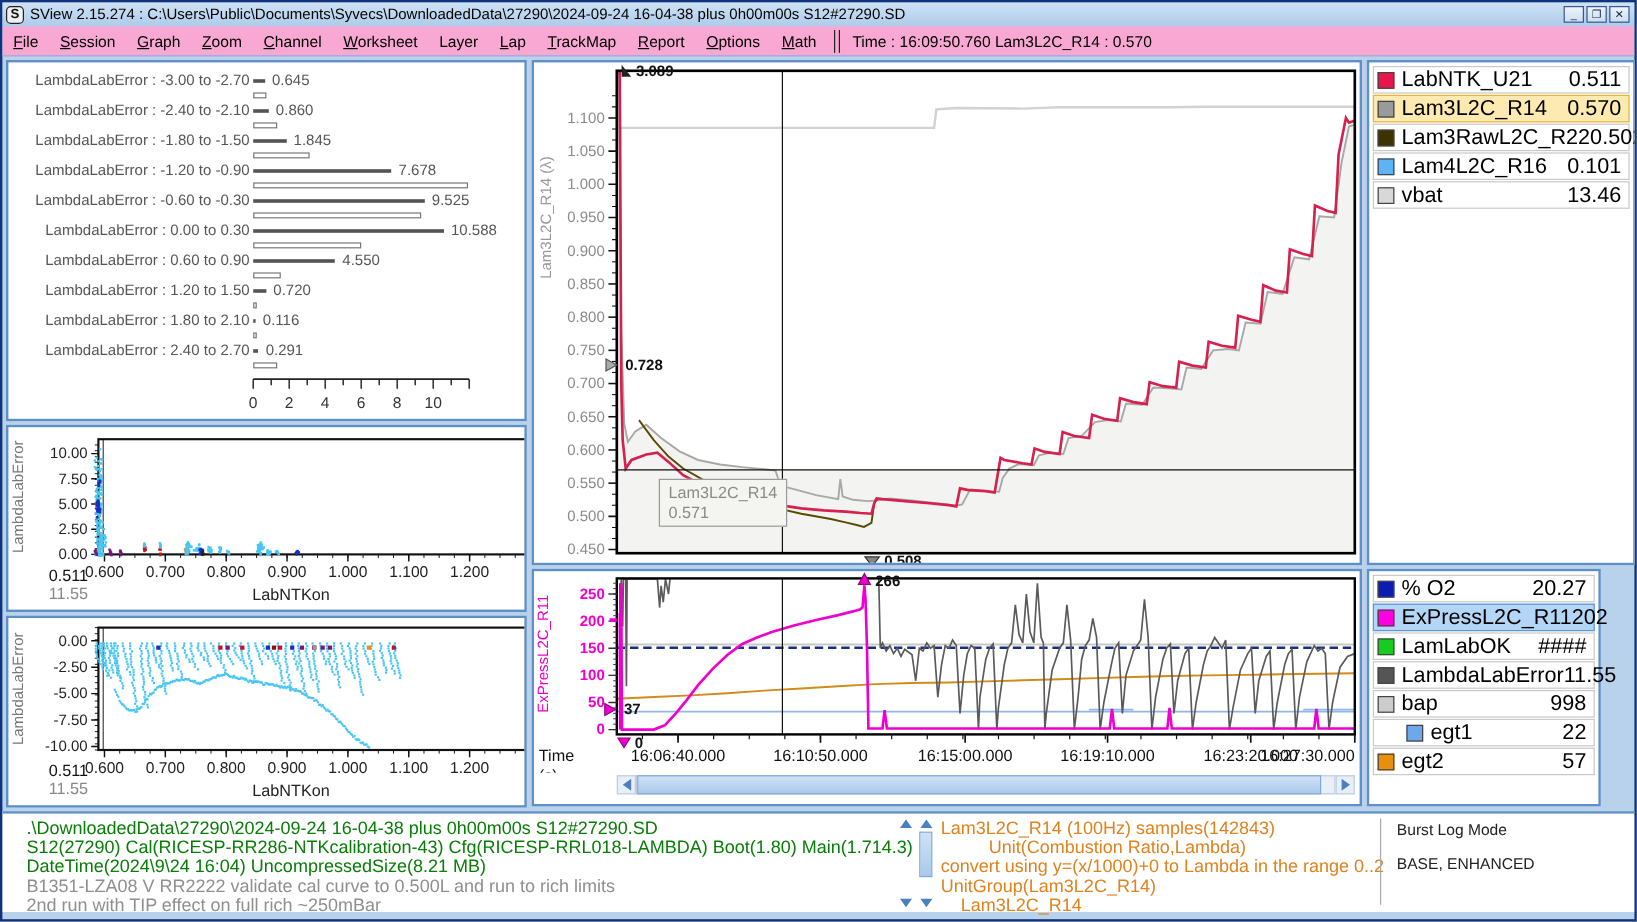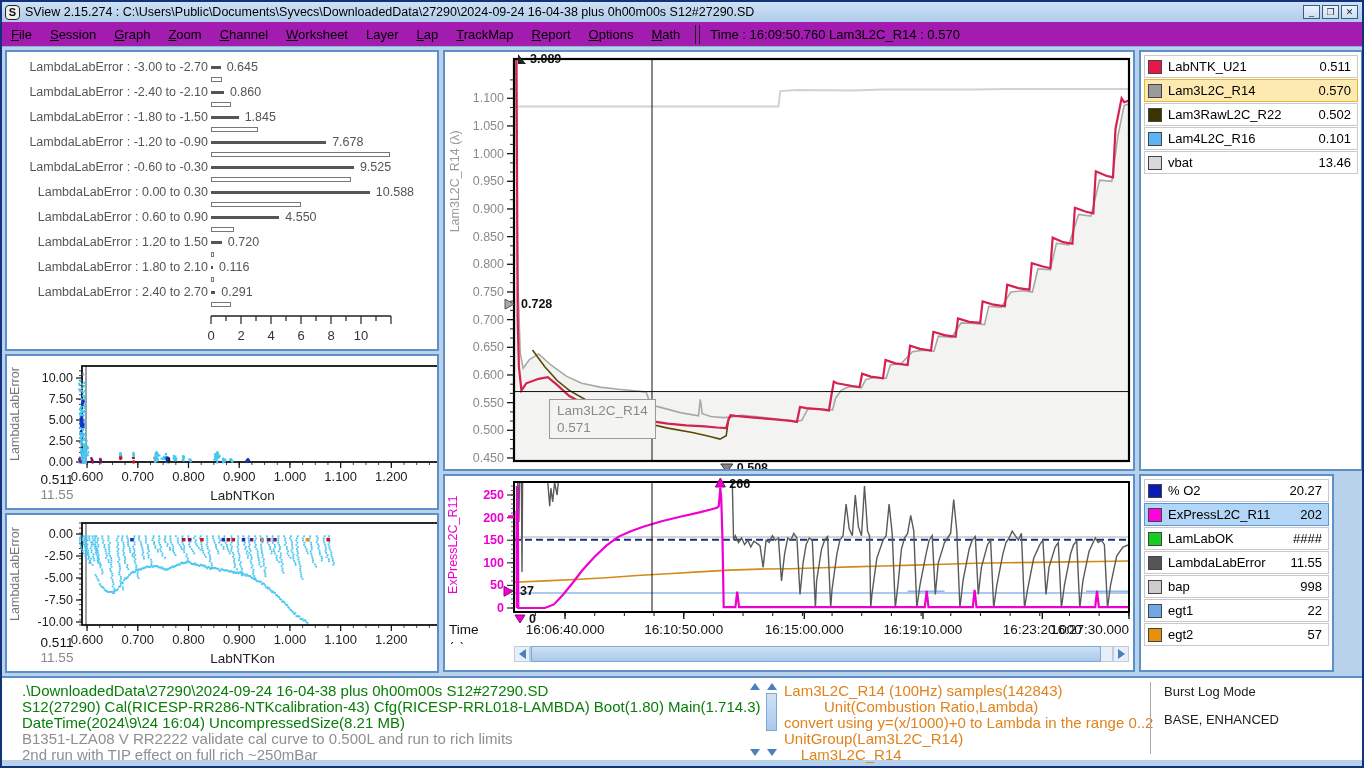--- a/index.html
+++ b/index.html
@@ -13,38 +13,38 @@
   #titlebar{position:absolute;left:0;top:0;width:100%;height:20px;
     background:linear-gradient(#cfe2f6,#aecbe9);display:flex;align-items:center;
     font-size:12.5px;color:#000;}
   #appicon{width:15px;height:15px;margin:0 5px 0 3px;border:1.5px solid #222;border-radius:4px;
     background:#f0f0f0;color:#111;font-weight:bold;font-size:11px;line-height:12px;text-align:center;}
   #wbtns{margin-left:auto;display:flex;gap:2px;padding-right:4px;}
   .wbtn{width:17px;height:14px;border:1px solid #3a5a8c;background:linear-gradient(#eef4fb,#cdddf0);
     font-size:9px;line-height:12px;text-align:center;color:#123;cursor:default;}
   
   #menubar{position:absolute;left:0;top:20px;width:100%;height:25px;
-    background:#a21caf;border-bottom:1px solid #8fb0d8;display:flex;align-items:center;
+    background:#f9a8d4;border-bottom:1px solid #8fb0d8;display:flex;align-items:center;
     font-size:13px;color:#000;}
   .mitem{padding:3px 9px;}
   .mitem u{text-decoration:underline;}
   #menusep{width:5px;height:19px;border-left:1.5px solid #222;border-right:1.5px solid #222;margin:0 4px 0 6px;}
   #timestatus{padding-left:6px;font-size:13px;}
   
   .panel{position:absolute;background:#fff;border:2px solid #5f8fc7;}
   .chart-abs{position:absolute;left:0;top:0;}
   
   .hrow{position:absolute;height:16px;font-size:12.5px;color:#555;white-space:nowrap;}
   .hlabel{position:absolute;right:229px;top:0;text-align:right;}
   .hbar{position:absolute;top:6px;height:3px;background:#555;}
   .hval{position:absolute;top:0;}
   .hollow{position:absolute;height:5px;border:1px solid #777;background:#fff;}
   
   .chrow{position:absolute;left:3px;right:3px;height:23px;border:1px solid #c9c9c9;
-    background:#fff;display:flex;align-items:center;font-size:13px;color:#000;}
+    background:#fff;display:flex;align-items:center;font-size:18px;color:#000;}
   .chrow.hl-y{background:#fdeab0;border:1px solid #e8b43c;}
   .chrow.hl-b{background:#b4d6f6;border:1px solid #5b97d8;}
   .swatch{width:14px;height:14px;border:1px solid #444;margin:0 6px 0 3px;flex:0 0 auto;}
   .chname{flex:1;}
   .chval{padding-right:6px;text-align:right;}
   
   #tooltip{position:absolute;background:#f4f4f0;border:1px solid #999;color:#8a8a8a;
     font-size:13.5px;padding:2px 7px;line-height:17px;white-space:nowrap;}
   
   #statusarea{position:absolute;left:0;top:674px;width:100%;height:84px;background:#fff;
@@ -1880,21 +1880,21 @@
       <div class="chrow " style="top: 75px;">
         <div class="swatch" style="background: rgb(85, 85, 85);"></div>
         <div class="chname">LambdaLabError</div>
         <div class="chval">11.55</div>
       </div>
       <div class="chrow " style="top: 99px;">
         <div class="swatch" style="background: rgb(204, 204, 204);"></div>
         <div class="chname">bap</div>
         <div class="chval">998</div>
       </div>
-      <div class="chrow " style="top: 123px;">
+      <div class="chrow " style="top: 123px; padding-left: 24px;">
         <div class="swatch" style="background: rgb(111, 168, 232);"></div>
         <div class="chname">egt1</div>
         <div class="chval">22</div>
       </div>
       <div class="chrow " style="top: 147px;">
         <div class="swatch" style="background: rgb(232, 144, 12);"></div>
         <div class="chname">egt2</div>
         <div class="chval">57</div>
       </div>
     </div>

